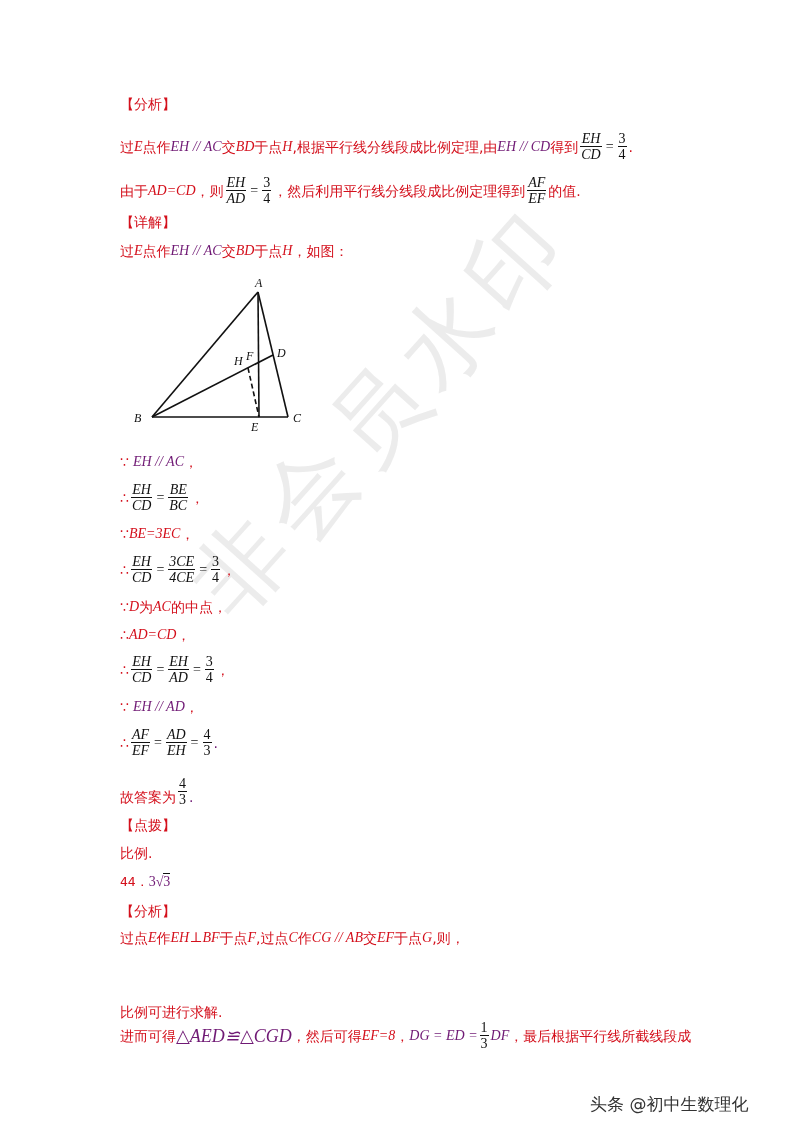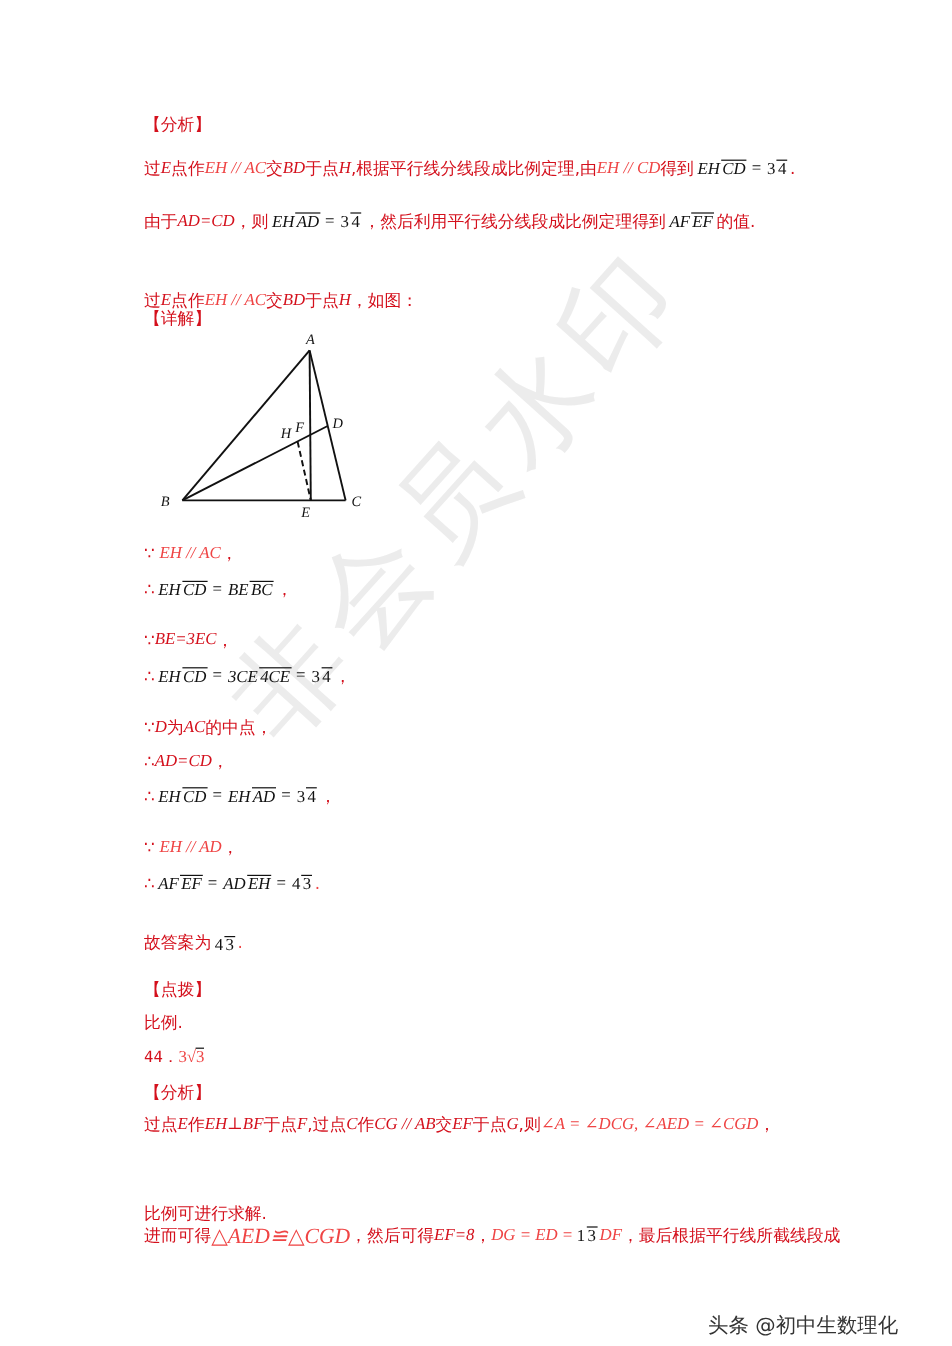--- a/index.html
+++ b/index.html
@@ -1,25 +1,25 @@
 <!DOCTYPE html>
 <html><head>
 <meta charset="utf-8">
 <style>
   html, body { margin: 0; padding: 0; }
   body {
     width: 793px; height: 1122px; background: #ffffff; position: relative; overflow: hidden;
     font-family: "DejaVu Sans", "Liberation Sans", sans-serif; color: #d4101c;
   }
-  .blk { color: #ef4444; }
+  .blk { color: #701a75; }
   .mi { font-family: "Liberation Serif", "DejaVu Serif", serif; font-style: italic; }
   .mn { font-family: "Liberation Serif", "DejaVu Serif", serif; font-style: normal; }
   .line { position: absolute; left: 120px; font-size: 14px; line-height: 20px; white-space: nowrap; display: flex; align-items: center; }
   .hdr { font-size: 14px; }
-  .frac { display: inline-flex; align-items: center; vertical-align: middle; margin: 0 2px; font-family: "Liberation Serif", serif; color: #111; }
+  .frac { display: inline-flex; flex-direction: column; align-items: center; vertical-align: middle; margin: 0 2px; font-family: "Liberation Serif", serif; color: #111; }
   .frac .num { font-size: 14px; line-height: 15px; padding: 0 1px; }
   .frac .den { font-size: 14px; line-height: 15px; padding: 0 1px; border-top: 1px solid #111; }
   .frac.it .num, .frac.it .den { font-style: italic; }
   .eq { font-family: "Liberation Serif", serif; color:#111; margin: 0 2px; font-size: 14px; }
   .sp { display:inline-block; width: 4px; }
   .watermark { position: absolute; left: 165px; top: 560px; font-size: 92px; color: rgba(200,200,200,0.35); transform: rotate(-48deg); transform-origin: left top; white-space: nowrap; pointer-events: none; font-weight: 300; letter-spacing: 10px; }
   .footer { position: absolute; left: 590px; top: 1093px; font-size: 17px; color: #333; font-family: "DejaVu Sans", sans-serif; }
   svg text { font-family: "Liberation Serif", serif; font-style: italic; font-size: 12px; fill: #111; }
 </style>
 </head>
@@ -67,21 +67,21 @@
       <span class="den">4</span>
     </span>
   <span>，然后利用平行线分线段成比例定理得到 </span>
   <span class="frac it">
       <span class="num">AF</span>
       <span class="den">EF</span>
     </span>
   <span>的值.</span>
 </div>
 
-<div class="line hdr" style="top:212px;margin-top:44px;">【详解】</div>
+<div class="line hdr" style="top:212px;">【详解】</div>
 
 <div class="line" style="top:241px;">
   <span>过</span>
   <span class="mi">E</span>
   <span> 点作 </span>
   <span class="mi blk">EH // AC</span>
   <span>交 </span>
   <span class="mi">BD</span>
   <span> 于点 </span>
   <span class="mi">H</span>
@@ -243,21 +243,20 @@
   <span class="mi">F</span>
   <span>,过点 </span>
   <span class="mi">C</span>
   <span> 作 </span>
   <span class="mi">CG // AB</span>
   <span> 交 </span>
   <span class="mi">EF</span>
   <span> 于点 </span>
   <span class="mi">G</span>
   <span>,则 </span>
-  <span class="mi blk">∠A = ∠DCG, ∠AED = ∠CGD</span>
   <span>，</span>
 </div>
 
 <div class="line" style="top:1020px;">
   <span>进而可得 </span>
   <span class="mi blk" style="font-size:18px;">△AED≌△CGD</span>
   <span>，然后可得 </span>
   <span class="mi">EF=8</span>
   <span>，</span>
   <span class="mi blk">DG = ED = </span>

